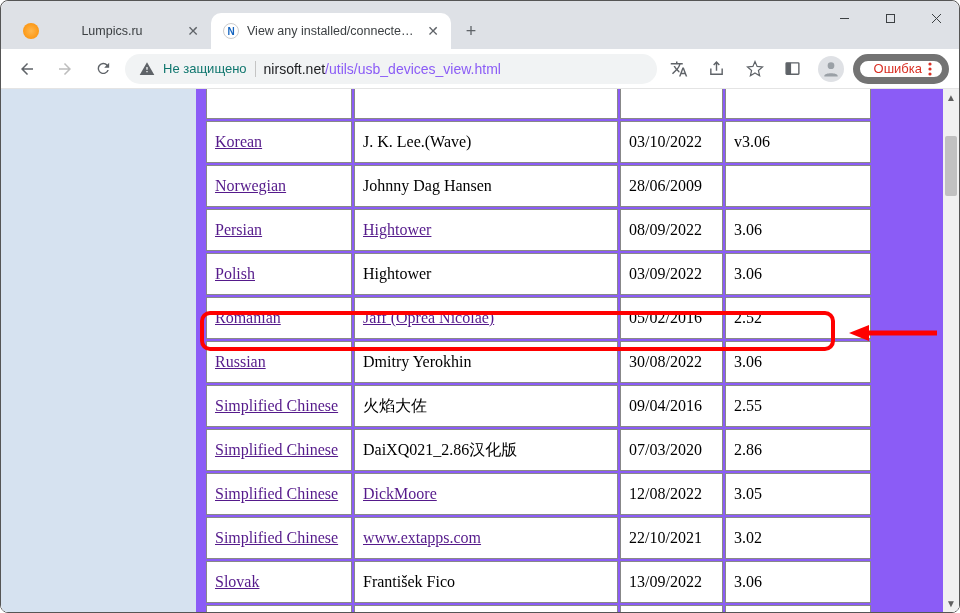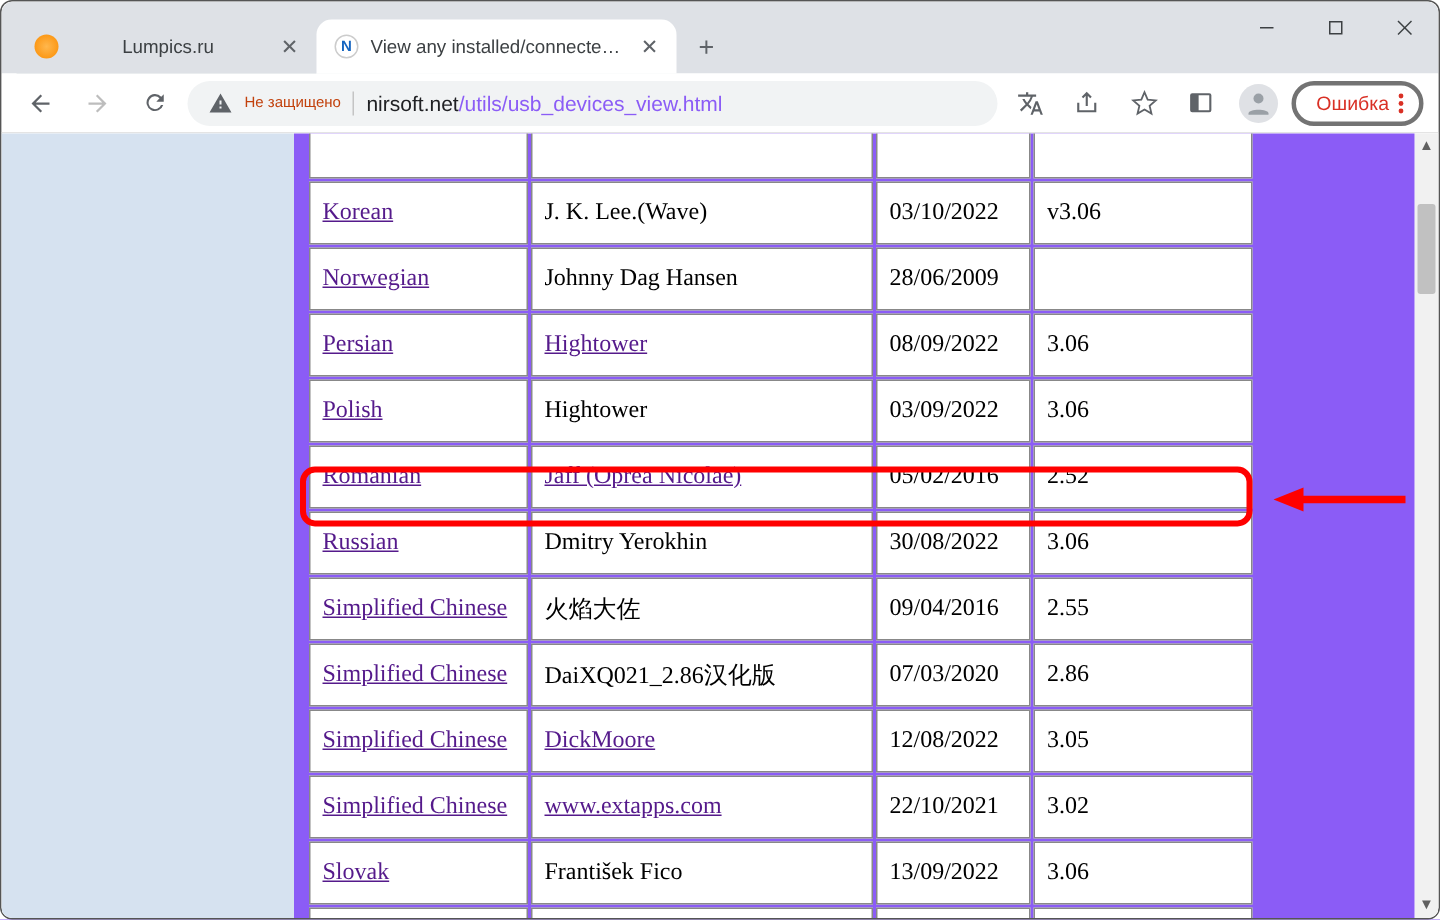--- a/index.html
+++ b/index.html
@@ -45,27 +45,27 @@
     height: 40px; background:#fff; display:flex; align-items:center;
     padding: 0 10px; gap: 6px; border-bottom:1px solid #e4e4e4;
   }
   .nav-icon { width:32px; height:32px; display:flex; align-items:center; justify-content:center; color:#5f6368; border-radius:50%; }
   .nav-icon.disabled { color:#bdbdbd; }
   .url-field {
     flex:1; height:30px; background:#f1f3f4; border-radius:15px;
     display:flex; align-items:center; padding:0 14px; gap:8px;
     font-size:14px; color:#202124;
   }
-  .url-field .insecure { color:#c2410c; font-size:10px; }
+  .url-field .insecure { color:#0f766e; font-size:13px; }
   .url-field .sep { width:1px; height:16px; background:#c4c4c4; }
   .url-field .domain { color:#202124; }
   .url-field .path { color:#8b5cf6; }
   .toolbar-icon { width:32px; height:32px; display:flex; align-items:center; justify-content:center; color:#5f6368; }
   .error-chip {
-    height:30px; border:3px solid #737373; border-radius:15px;
+    height:30px; border:7px solid #737373; border-radius:15px;
     display:flex; align-items:center; padding:0 10px 0 14px; gap:6px;
     font-size:13px; color:#d93025;
   }
   .error-chip .dots { color:#d93025; line-height:0; }
 
   
   .viewport {
     position:absolute; top:88px; left:0; right:0; bottom:0;
     display:flex; background:#fff;
   }
@@ -83,21 +83,21 @@
     font-size: 16px;
   }
   table.langs td {
     border: 1px solid #888;
     padding: 9px 8px;
     height: 42px;
     background:#fff;
     vertical-align: middle;
   }
   table.langs td:nth-child(1){ width:146px; }
-  table.langs td:nth-child(2){ width:228px; }
+  table.langs td:nth-child(2){ width:264px; }
   table.langs td:nth-child(3){ width:103px; text-align:left;}
   table.langs td:nth-child(4){ width:146px; }
   a.lang { color:#551a8b; text-decoration:underline; }
   a.trans { color:#551a8b; text-decoration:underline; }
 
   
   .highlight-box {
     position:absolute;
     border:4px solid #ff0000; border-radius:10px;
     pointer-events:none;

